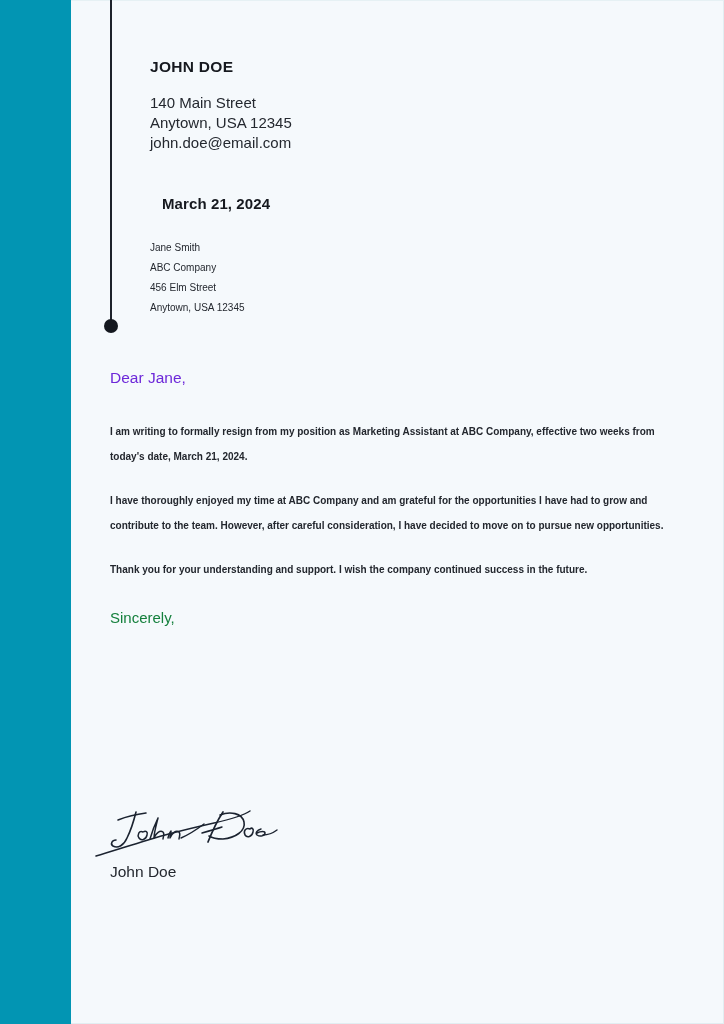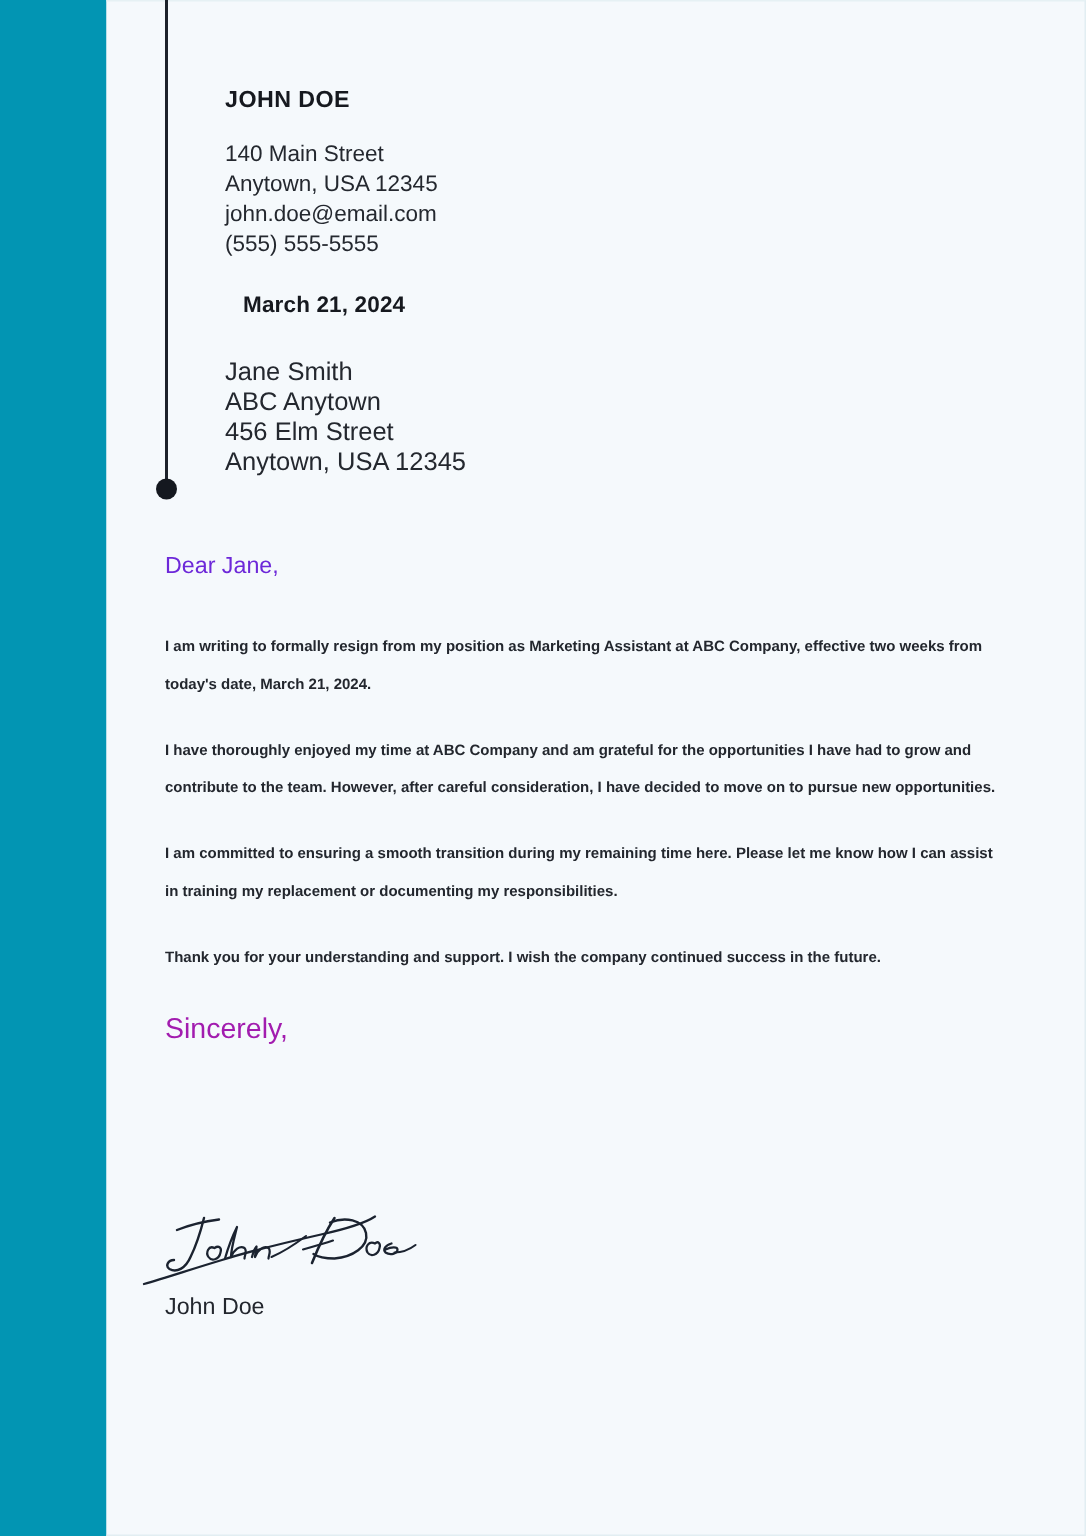--- a/index.html
+++ b/index.html
@@ -93,21 +93,21 @@
     font-size: 15px;
     font-weight: bold;
     color: #16191f;
     letter-spacing: 0.1px;
   }
 
   .recipient {
     position: absolute;
     left: 150px;
     top: 238px;
-    font-size: 17px;
+    font-size: 10px;
     color: #24282f;
     line-height: 20px;
   }
   .recipient div { white-space: nowrap; }
 
   
   .body-block {
     position: absolute;
     left: 110px;
     top: 366px;
@@ -122,22 +122,22 @@
   .para {
     font-size: 10px;
     color: #23272e;
     line-height: 24.5px;
     margin: 0 0 20px 0;
     text-align: left;
     font-weight: bold;
   }
   .para.last { margin-bottom: 23px; }
   .closing {
-    font-size: 19px;
-    color: #a21caf;
+    font-size: 15px;
+    color: #15803d;
     line-height: 24px;
     margin: 0;
   }
 
   
   .signature-wrap {
     position: absolute;
     left: 92px;
     top: 802px;
     width: 200px;
@@ -165,38 +165,36 @@
 
   <div class="vrule"></div>
   <div class="vrule-dot"></div>
 
   <div class="letterhead">
     <div class="sender-name">JOHN DOE</div>
     <div class="sender-lines">
       <div>140 Main Street</div>
       <div>Anytown, USA 12345</div>
       <div>john.doe@email.com</div>
-      <div>(555) 555-5555</div>
     </div>
   </div>
 
   <div class="letter-date">March 21, 2024</div>
 
   <div class="recipient">
     <div>Jane Smith</div>
-    <div>ABC Anytown</div>
+    <div>ABC Company</div>
     <div>456 Elm Street</div>
     <div>Anytown, USA 12345</div>
   </div>
 
   <div class="body-block">
     <p class="salutation">Dear Jane,</p>
     <p class="para">I am writing to formally resign from my position as Marketing Assistant at ABC Company, effective two weeks from today's date, March 21, 2024.</p>
     <p class="para">I have thoroughly enjoyed my time at ABC Company and am grateful for the opportunities I have had to grow and contribute to the team. However, after careful consideration, I have decided to move on to pursue new opportunities.</p>
-    <p class="para">I am committed to ensuring a smooth transition during my remaining time here. Please let me know how I can assist in training my replacement or documenting my responsibilities.</p>
     <p class="para last">Thank you for your understanding and support. I wish the company continued success in the future.</p>
     <p class="closing">Sincerely,</p>
   </div>
 
   <div class="signature-wrap">
     <svg width="200" height="62" viewBox="0 0 200 62" fill="none" xmlns="http://www.w3.org/2000/svg">
       <g stroke="#1b2330" stroke-linecap="round" stroke-linejoin="round" fill="none">
 
         <path d="M4 54 C 18 50, 36 44, 56 38 C 78 31, 100 26, 122 21 C 140 17, 152 13, 158 9" stroke-width="1.5"></path>
 

